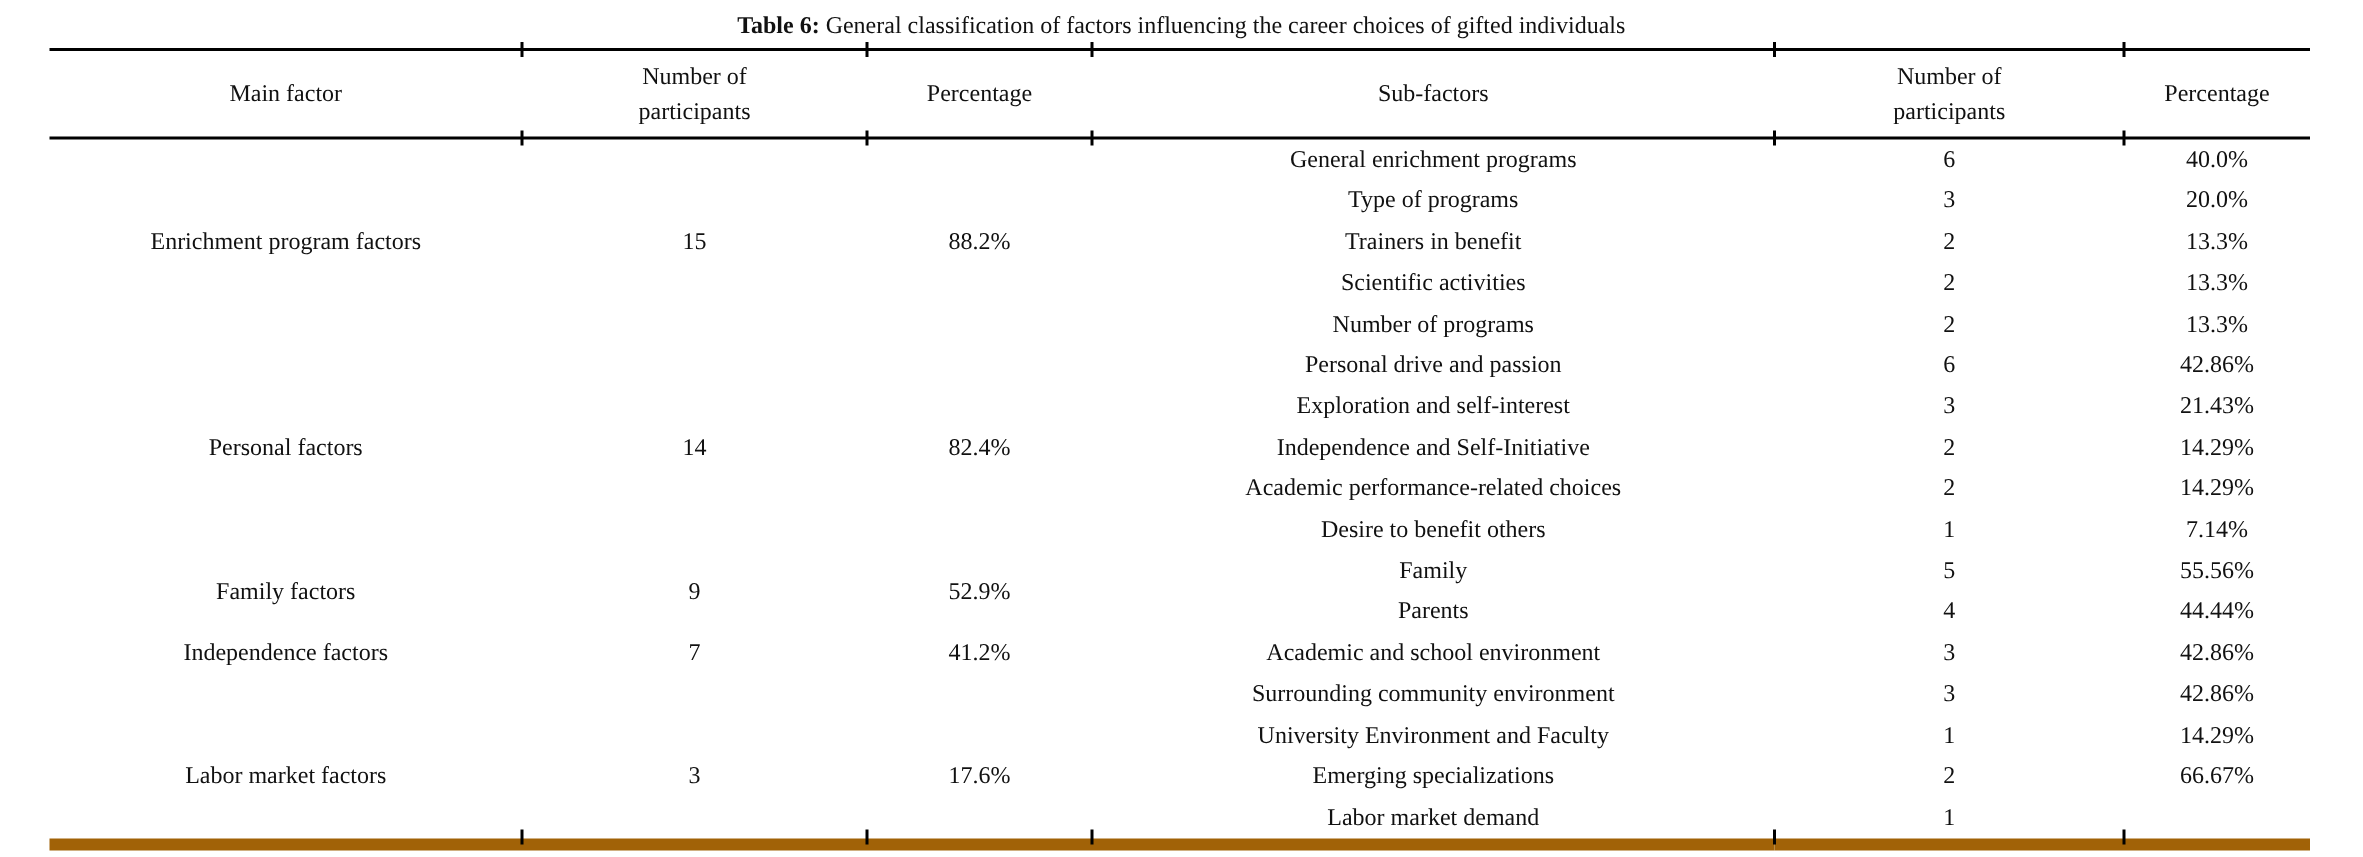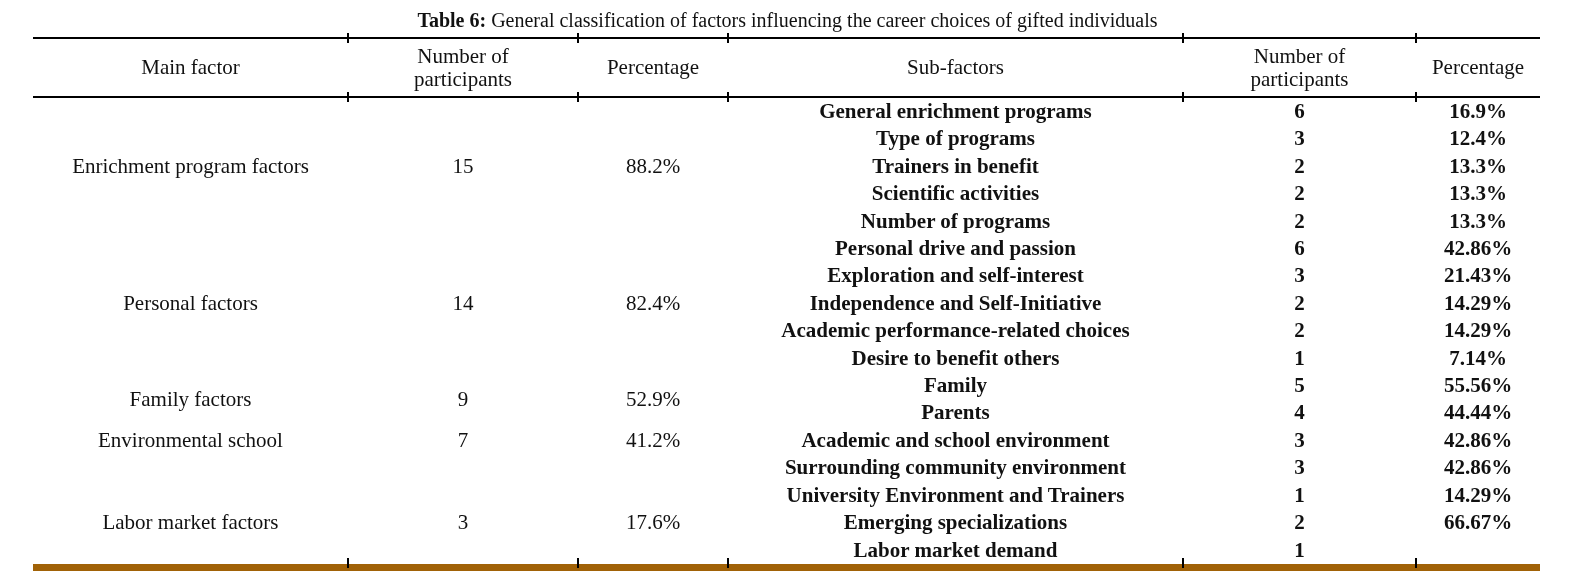--- a/index.html
+++ b/index.html
@@ -13,56 +13,56 @@
     color: #111111;
   }
   .page {
     width: 1575px;
     height: 571px;
     position: relative;
   }
   .title {
     width: 100%;
     text-align: center;
-    font-size: 20px;
+    font-size: 16px;
     padding-top: 9px;
     padding-bottom: 5px;
     white-space: nowrap;
   }
   .title .title-label { font-weight: bold; }
   .table-wrap {
     position: relative;
     margin-left: 33px;
     width: 1507px;
   }
   table.factors {
     border-collapse: collapse;
     table-layout: fixed;
     width: 1507px;
-    font-size: 21px;
+    font-size: 16px;
   }
   table.factors { border-top: 2px solid #000; }
   thead tr { border-bottom: 2px solid #000; height: 59px; }
   tbody tr { height: 27.4px; }
   tbody tr:last-child { border-bottom: 8px solid #a16207; }
   th {
     font-weight: normal;
     text-align: center;
     vertical-align: middle;
     line-height: 23px;
     padding: 0;
   }
   td {
     text-align: center;
     padding: 0;
     line-height: 27.4px;
     white-space: nowrap;
     overflow: visible;
   }
-  td.sub { vertical-align: middle; font-weight: bold; }
+  td.sub { vertical-align: middle; }
   td.valign-middle { vertical-align: middle; text-align: center; }
   td.valign-top { vertical-align: top; }
   
   .tick {
     position: absolute;
     width: 2px;
     height: 10px;
     background: #000;
     transform: translate(-50%, -50%);
   }
@@ -96,26 +96,26 @@
         </tr>
       </thead>
       <tbody id="table-body">
 
       <tr>
             <td rowspan="5" class="valign-middle">Enrichment program factors</td>
             <td rowspan="5" class="valign-middle">15</td>
             <td rowspan="5" class="valign-middle">88.2%</td>
             <td class="sub">General enrichment programs</td>
             <td class="sub">6</td>
-            <td class="sub">16.9%</td>
+            <td class="sub">40.0%</td>
           </tr>
           <tr>
             <td class="sub">Type of programs</td>
             <td class="sub">3</td>
-            <td class="sub">12.4%</td>
+            <td class="sub">20.0%</td>
           </tr>
           <tr>
             <td class="sub">Trainers in benefit</td>
             <td class="sub">2</td>
             <td class="sub">13.3%</td>
           </tr>
           <tr>
             <td class="sub">Scientific activities</td>
             <td class="sub">2</td>
             <td class="sub">13.3%</td>
@@ -160,34 +160,34 @@
             <td class="sub">Family</td>
             <td class="sub">5</td>
             <td class="sub">55.56%</td>
           </tr>
           <tr>
             <td class="sub">Parents</td>
             <td class="sub">4</td>
             <td class="sub">44.44%</td>
           </tr>
           <tr>
-            <td rowspan="3" class="valign-top">Environmental school</td>
+            <td rowspan="3" class="valign-top">Independence factors</td>
             <td rowspan="3" class="valign-top">7</td>
             <td rowspan="3" class="valign-top">41.2%</td>
             <td class="sub">Academic and school environment</td>
             <td class="sub">3</td>
             <td class="sub">42.86%</td>
           </tr>
           <tr>
             <td class="sub">Surrounding community environment</td>
             <td class="sub">3</td>
             <td class="sub">42.86%</td>
           </tr>
           <tr>
-            <td class="sub">University Environment and Trainers</td>
+            <td class="sub">University Environment and Faculty</td>
             <td class="sub">1</td>
             <td class="sub">14.29%</td>
           </tr>
           <tr>
             <td rowspan="2" class="valign-top">Labor market factors</td>
             <td rowspan="2" class="valign-top">3</td>
             <td rowspan="2" class="valign-top">17.6%</td>
             <td class="sub">Emerging specializations</td>
             <td class="sub">2</td>
             <td class="sub">66.67%</td>

